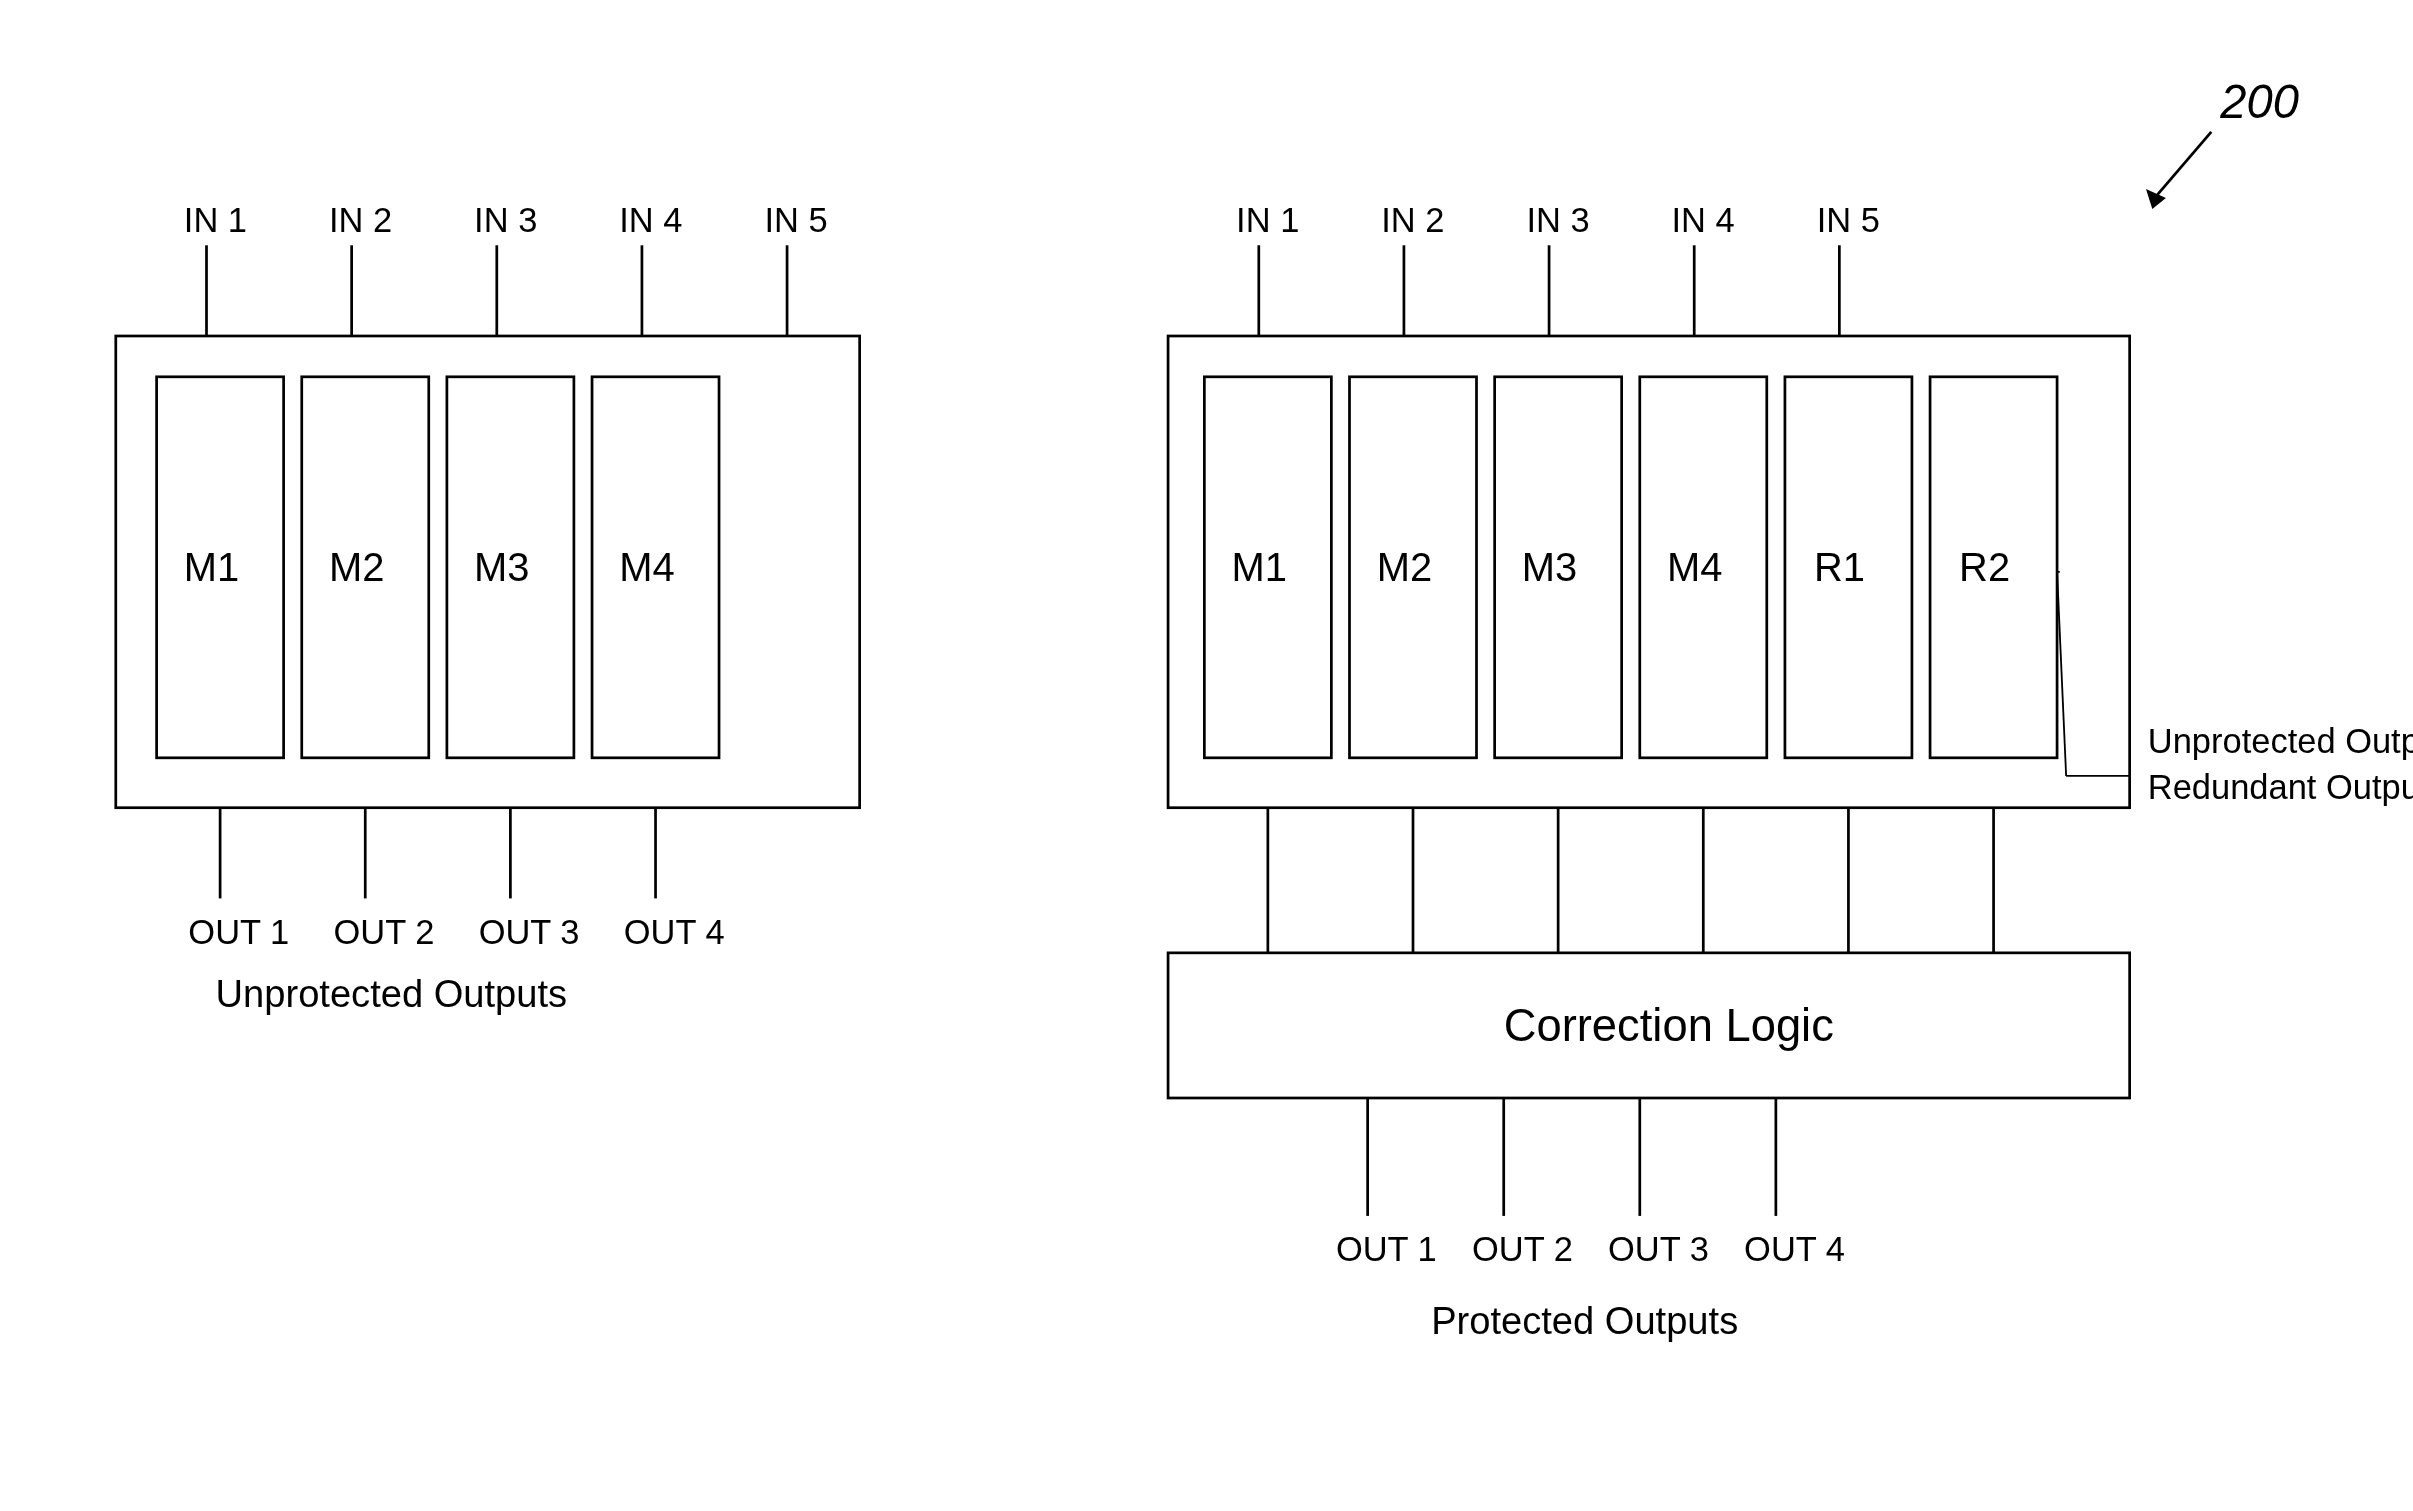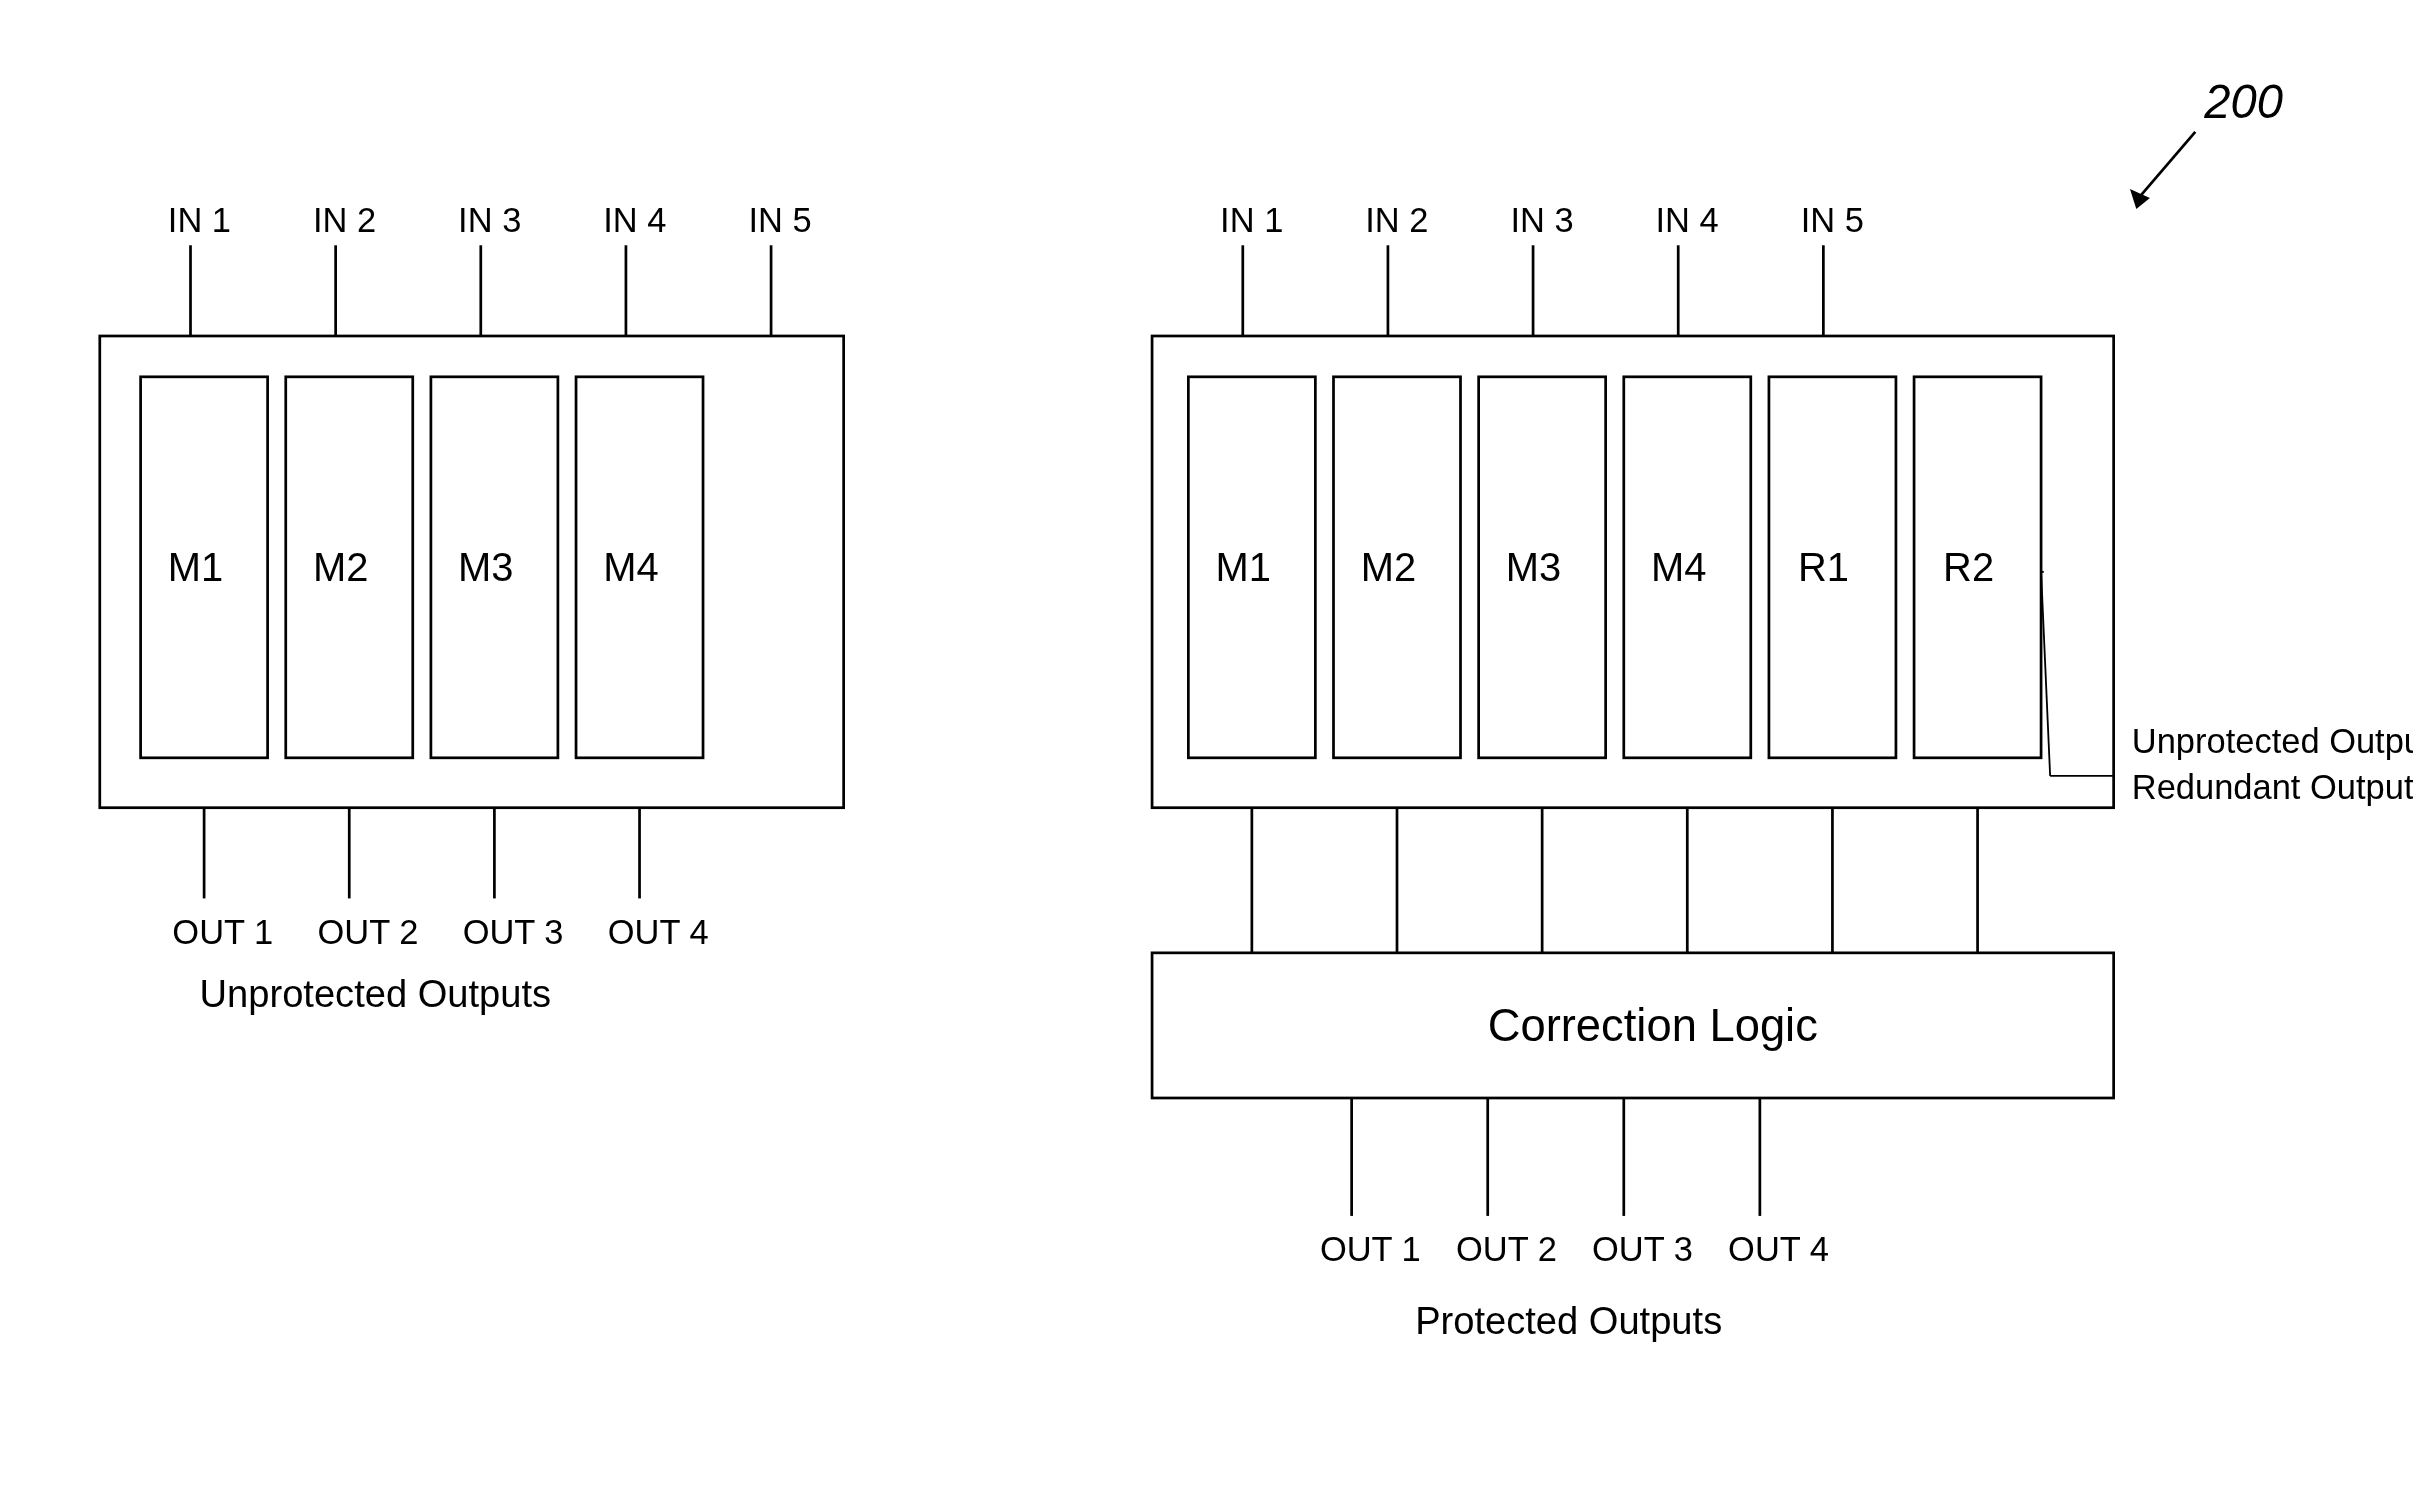--- a/index.html
+++ b/index.html
@@ -9,20 +9,21 @@
       width: 2413px;
       height: 1512px;
       position: relative;
       overflow: hidden;
     }
     .diagram-container {
       position: absolute;
       top: 0; left: 0;
       width: 2203px;
       height: 1512px;
+      padding-left: 16px;
     }
     svg {
       width: 2413px;
       height: 1512px;
     }
     text {
       font-family: Arial, sans-serif;
     }
   </style>
 </head>

